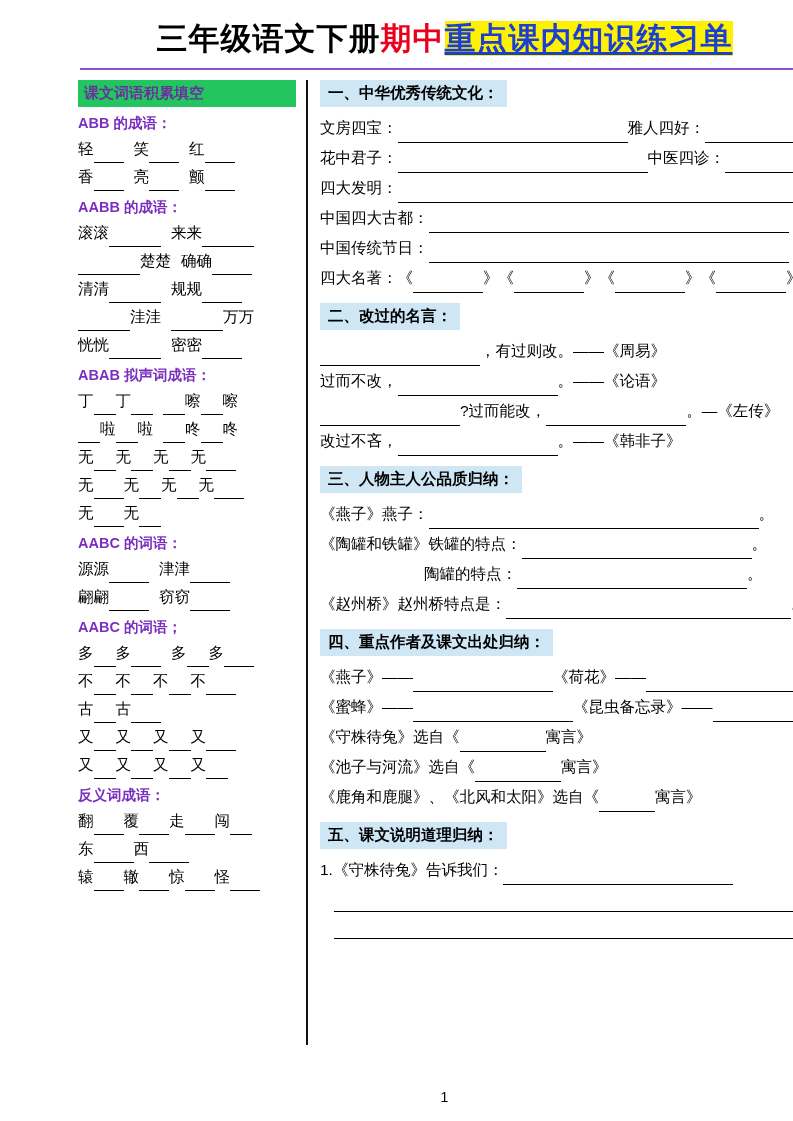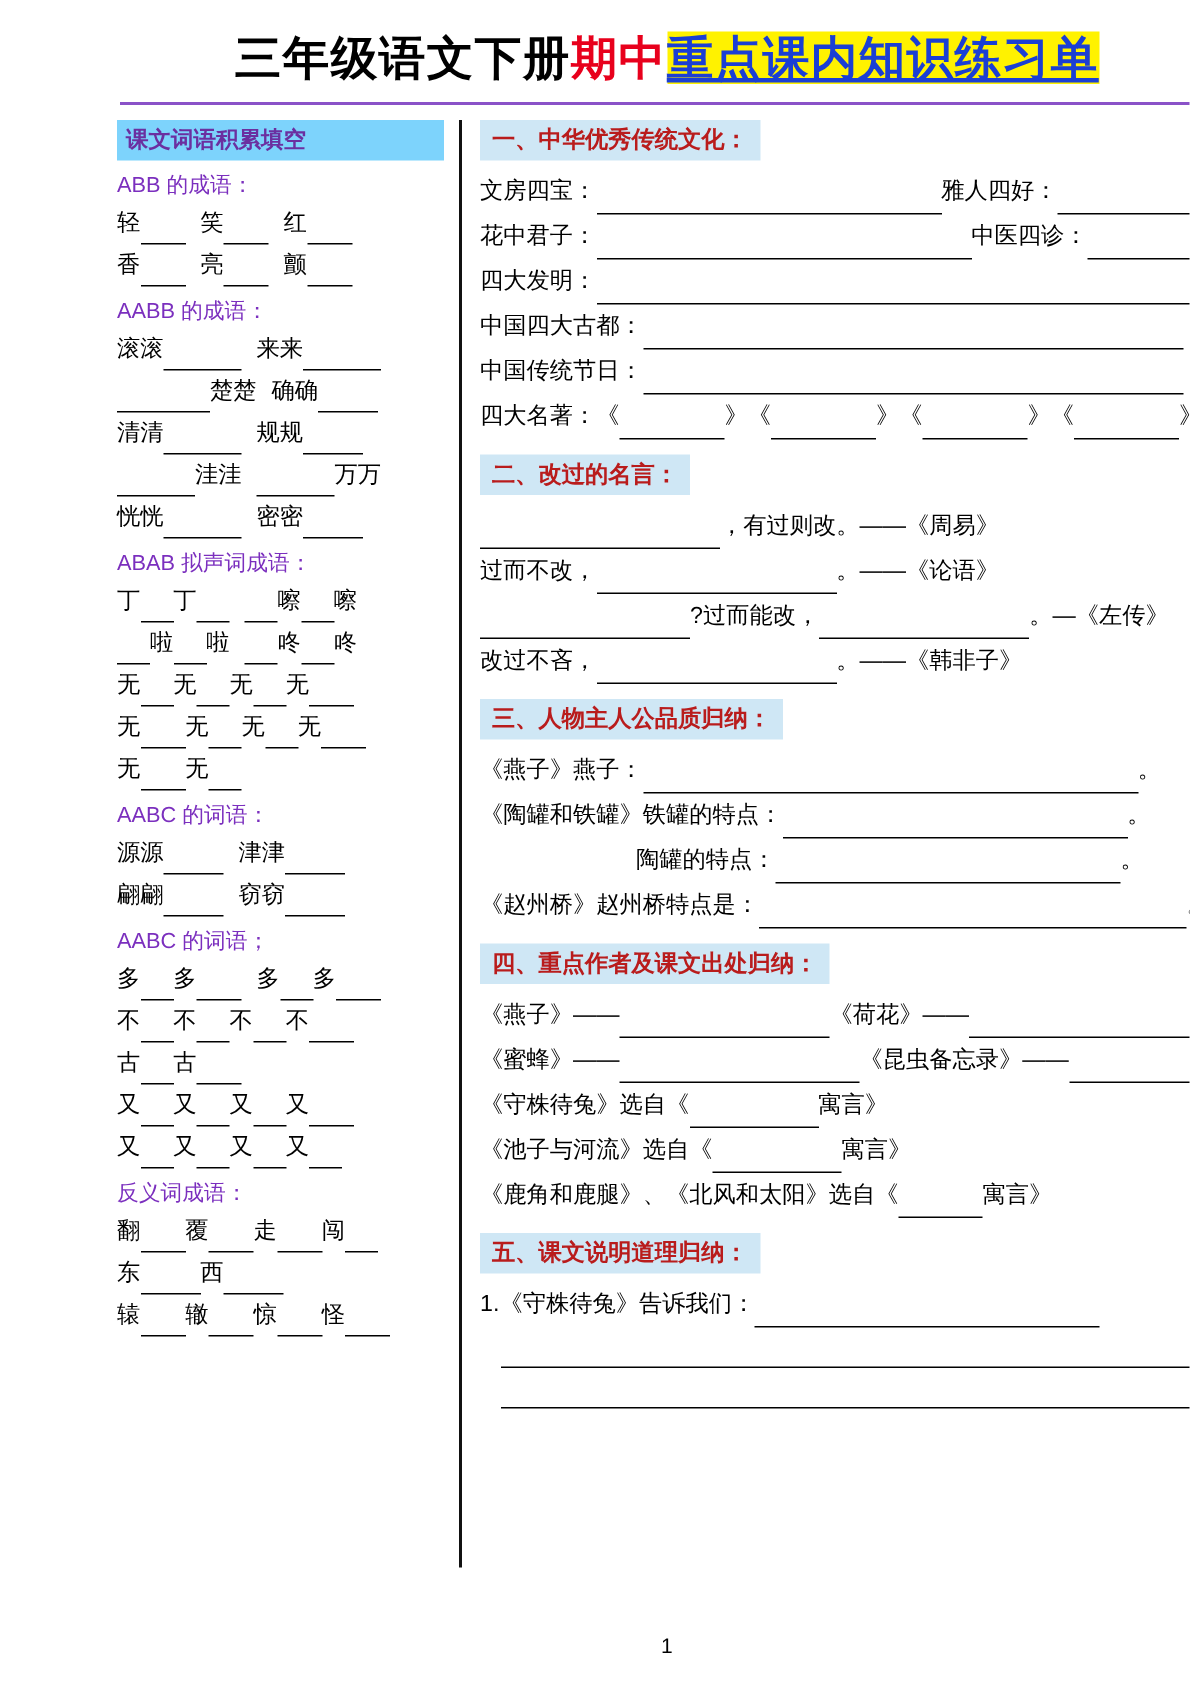--- a/index.html
+++ b/index.html
@@ -60,30 +60,30 @@
     width: 0;
     border-left: 2px solid #111;
     margin: 0 12px 0 0;
   }
   .col-right {
     flex: 1 1 auto;
     box-sizing: border-box;
   }
   
   .left-head {
-    background: #7dd3fc;
+    background: #22c55e;
     color: #6b2fa0;
     font-weight: bold;
     font-size: 15px;
     padding: 4px 6px;
     margin-bottom: 6px;
   }
   .sub-head {
     color: #7b2fbe;
-    font-weight: normal;
+    font-weight: bold;
     font-size: 14.5px;
     margin: 7px 0 2px 0;
   }
   .lline {
     font-size: 15.5px;
     line-height: 27px;
     white-space: nowrap;
     letter-spacing: 0px;
   }
   .u {
@@ -93,21 +93,21 @@
   }
   .u.w1 { width: 22px; }
   .u.w2 { width: 30px; }
   .u.w3 { width: 40px; }
   .u.w4 { width: 52px; }
   .u.w5 { width: 62px; }
   .sp { display: inline-block; width: 10px; }
   
   .sec-head {
     background: #cfe7f5;
-    color: #b91c1c;
+    color: #000000;
     font-weight: bold;
     font-size: 15.5px;
     padding: 3px 8px;
     display: inline-block;
     margin: 10px 0 6px 0;
   }
   .sec-head.first { margin-top: 0; }
   .rline {
     font-size: 15.5px;
     line-height: 29px;

